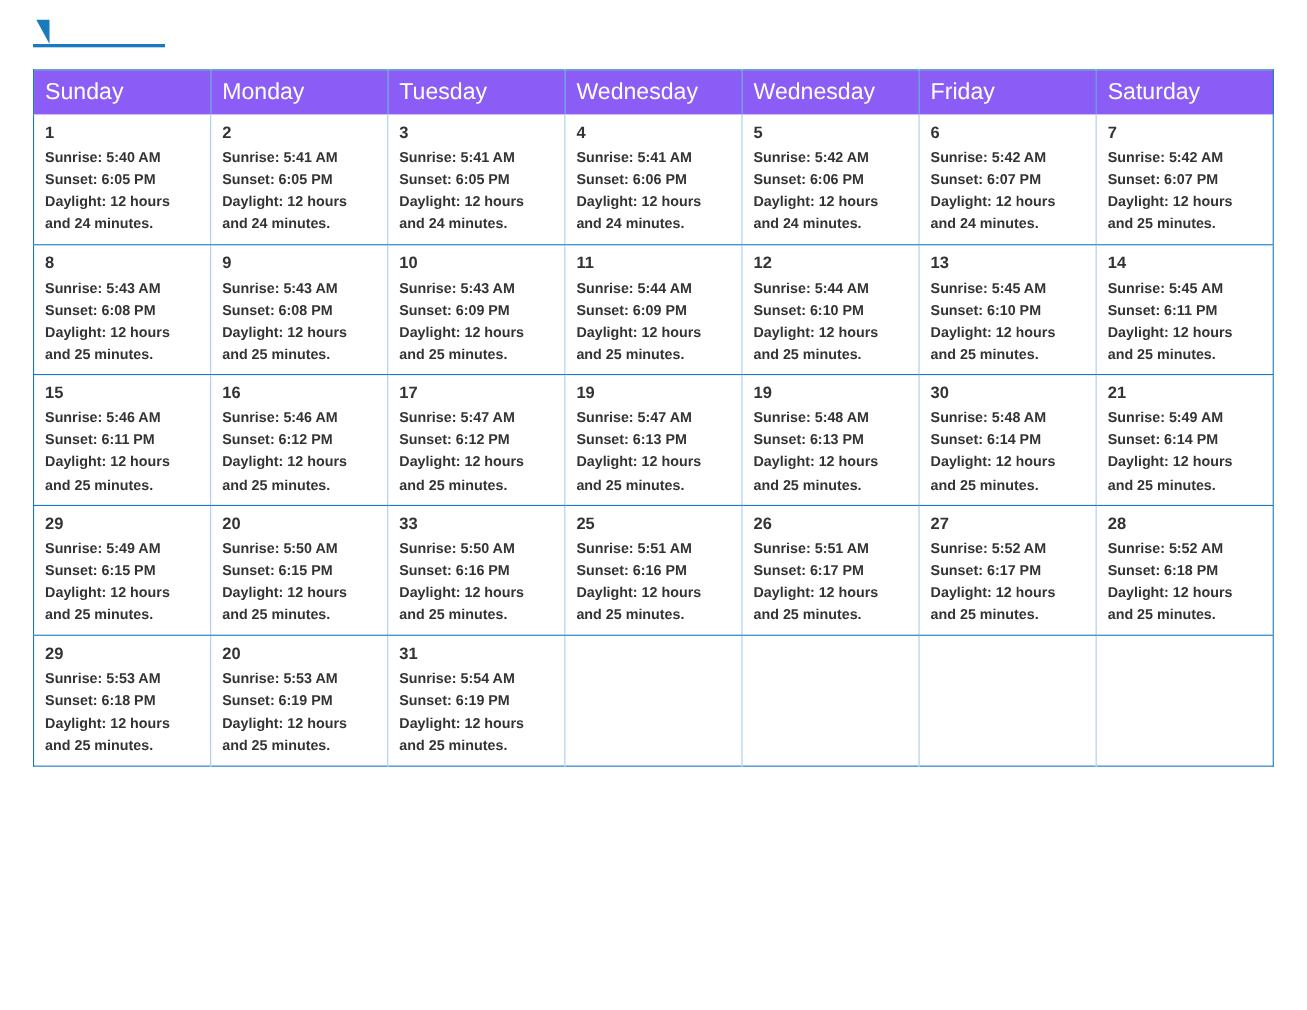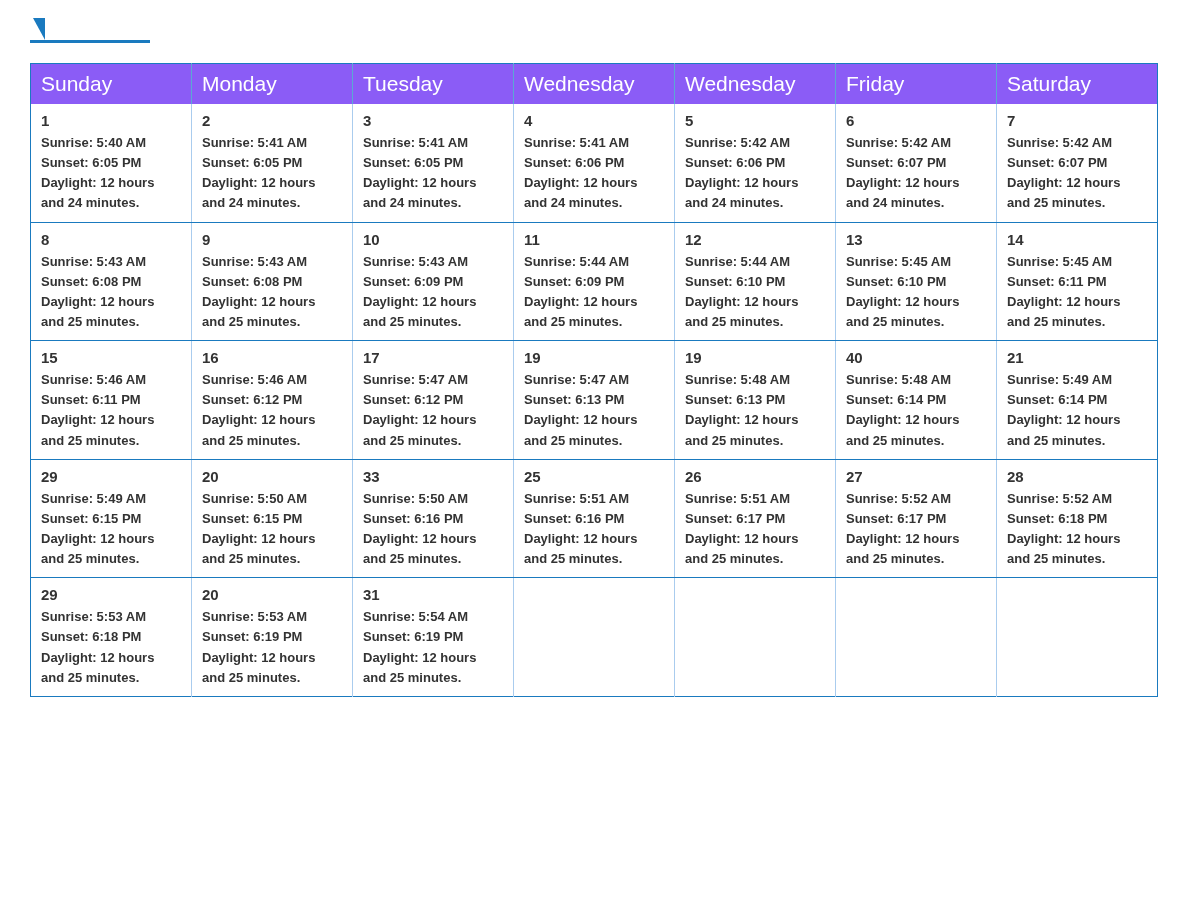--- a/index.html
+++ b/index.html
@@ -199,21 +199,21 @@
         </td>
         <td>
           <span class="day-num">19</span>
           <div class="day-info">Sunrise: 5:47 AM<br>Sunset: 6:13 PM<br>Daylight: 12 hours<br>and 25 minutes.</div>
         </td>
         <td>
           <span class="day-num">19</span>
           <div class="day-info">Sunrise: 5:48 AM<br>Sunset: 6:13 PM<br>Daylight: 12 hours<br>and 25 minutes.</div>
         </td>
         <td>
-          <span class="day-num">40</span>
+          <span class="day-num">30</span>
           <div class="day-info">Sunrise: 5:48 AM<br>Sunset: 6:14 PM<br>Daylight: 12 hours<br>and 25 minutes.</div>
         </td>
         <td>
           <span class="day-num">21</span>
           <div class="day-info">Sunrise: 5:49 AM<br>Sunset: 6:14 PM<br>Daylight: 12 hours<br>and 25 minutes.</div>
         </td>
       </tr>
       <tr>
         <td>
           <span class="day-num">29</span>

